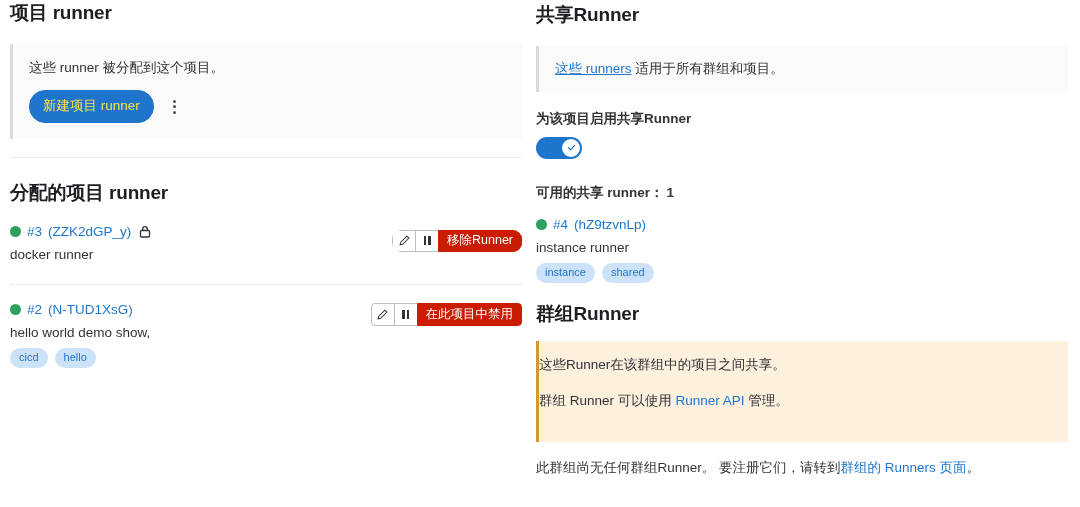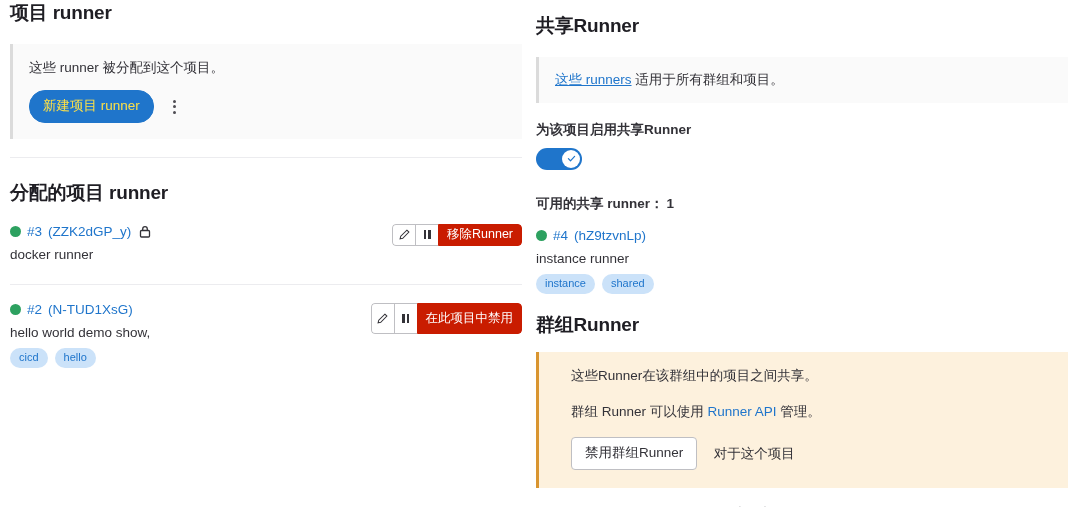--- a/index.html
+++ b/index.html
@@ -187,21 +187,21 @@
     top: 2px; right: 2px;
     width: 18px; height: 18px;
     border-radius: 50%;
     background: #ffffff;
     display: flex; align-items: center; justify-content: center;
   }
 
   .alert-warning {
     background: #fdf1dd;
     border-left: 3px solid #d99530;
-    padding: 14px 16px 16px 32px;
+    padding: 14px 16px 16px 0;
   }
   .alert-warning p {
     margin: 0 0 16px 0;
     font-size: 13.5px;
     color: #333238;
     line-height: 1.45;
   }
   .btn-default {
     background: #ffffff;
     border: 1px solid #bfbfc3;
@@ -255,21 +255,21 @@
         <a class="runner-link" href="#">#3</a>
         <a class="runner-link" href="#">(ZZK2dGP_y)</a>
         <span class="lock-icon">
           <svg width="12" height="13" viewBox="0 0 12 13">
             <rect x="1.5" y="5.5" width="9" height="6.5" rx="1" fill="none" stroke="#333238" stroke-width="1.3"></rect>
             <path d="M3.7 5.5V3.9a2.3 2.3 0 0 1 4.6 0v1.6" fill="none" stroke="#333238" stroke-width="1.3"></path>
           </svg>
         </span>
       </div>
       <div class="runner-desc">docker runner</div>
-      <div class="btn-group" style="top:0;">
+      <div class="btn-group" style="top:6px;border-radius:9px;">
         <button class="bg-btn">
           <span>
             <svg width="11" height="11" viewBox="0 0 12 12">
               <path d="M8.6 1.2l2.2 2.2L4.1 10.1 1.2 10.8l0.7-2.9z" fill="none" stroke="#333238" stroke-width="1.1"></path>
             </svg>
           </span>
         </button>
         <button class="bg-btn">
           <span class="pause-bars">
               <i></i>
@@ -286,21 +286,21 @@
       <div class="runner-head">
         <span class="status-dot"></span>
         <a class="runner-link" href="#">#2</a>
         <a class="runner-link" href="#">(N-TUD1XsG)</a>
       </div>
       <div class="runner-desc">hello world demo show,</div>
       <div class="tags">
         <span class="tag">cicd</span>
         <span class="tag">hello</span>
       </div>
-      <div class="btn-group" style="top:1px; height:31px;">
+      <div class="btn-group" style="top:1px; height:23px;">
         <button class="bg-btn">
           <span>
             <svg width="11" height="11" viewBox="0 0 12 12">
               <path d="M8.6 1.2l2.2 2.2L4.1 10.1 1.2 10.8l0.7-2.9z" fill="none" stroke="#333238" stroke-width="1.1"></path>
             </svg>
           </span>
         </button>
         <button class="bg-btn">
           <span class="pause-bars">
               <i></i>
@@ -308,21 +308,21 @@
             </span>
         </button>
         <button class="bg-danger">在此项目中禁用</button>
       </div>
     </div>
 
   </div>
 
   <div class="col-right">
 
-    <h2 class="section-title" style="margin-top:13px;">共享Runner</h2>
+    <h2 class="section-title" style="margin-top:2px;">共享Runner</h2>
 
     <div class="alert-gray" style="margin-top:18px; padding-top:13px; padding-bottom:13px;">
       <div class="alert-text">
         <a class="link-underline" href="#">这些 runners</a><span> 适用于所有群组和项目。</span>
       </div>
     </div>
 
     <div class="label-bold" style="margin-top:18px;">为该项目启用共享Runner</div>
 
     <div class="toggle" style="margin-top:9px;">
@@ -350,24 +350,20 @@
         <span class="tag">instance</span>
         <span class="tag">shared</span>
       </div>
     </div>
 
     <h2 class="section-title" style="margin-top:18px;">群组Runner</h2>
 
     <div class="alert-warning" style="margin-top:14px;">
       <p>这些Runner在该群组中的项目之间共享。</p>
       <p><span>群组 Runner 可以使用 </span><a class="link" href="#">Runner API</a><span> 管理。</span></p>
-      <div style="margin-bottom:2px;">
-        <button class="btn-default">禁用群组Runner</button>
-        <span class="after-btn-text">对于这个项目</span>
-      </div>
     </div>
 
     <div class="footnote" style="margin-top:16px;">
       <span>此群组尚无任何群组Runner。 要注册它们，请转到</span><a class="link" href="#">群组的 Runners 页面</a><span>。</span>
     </div>
 
   </div>
 </div>
 
 </body></html>

